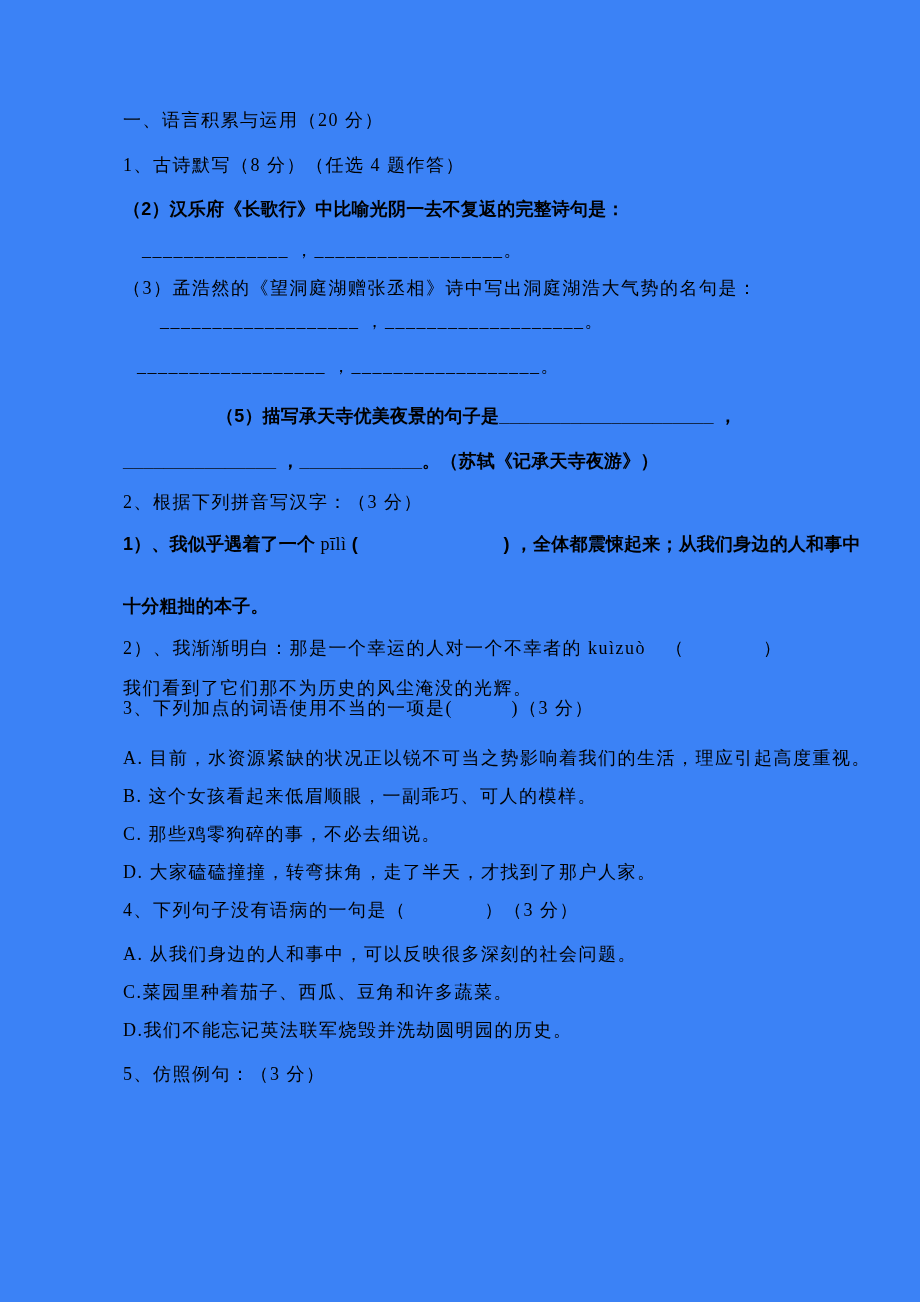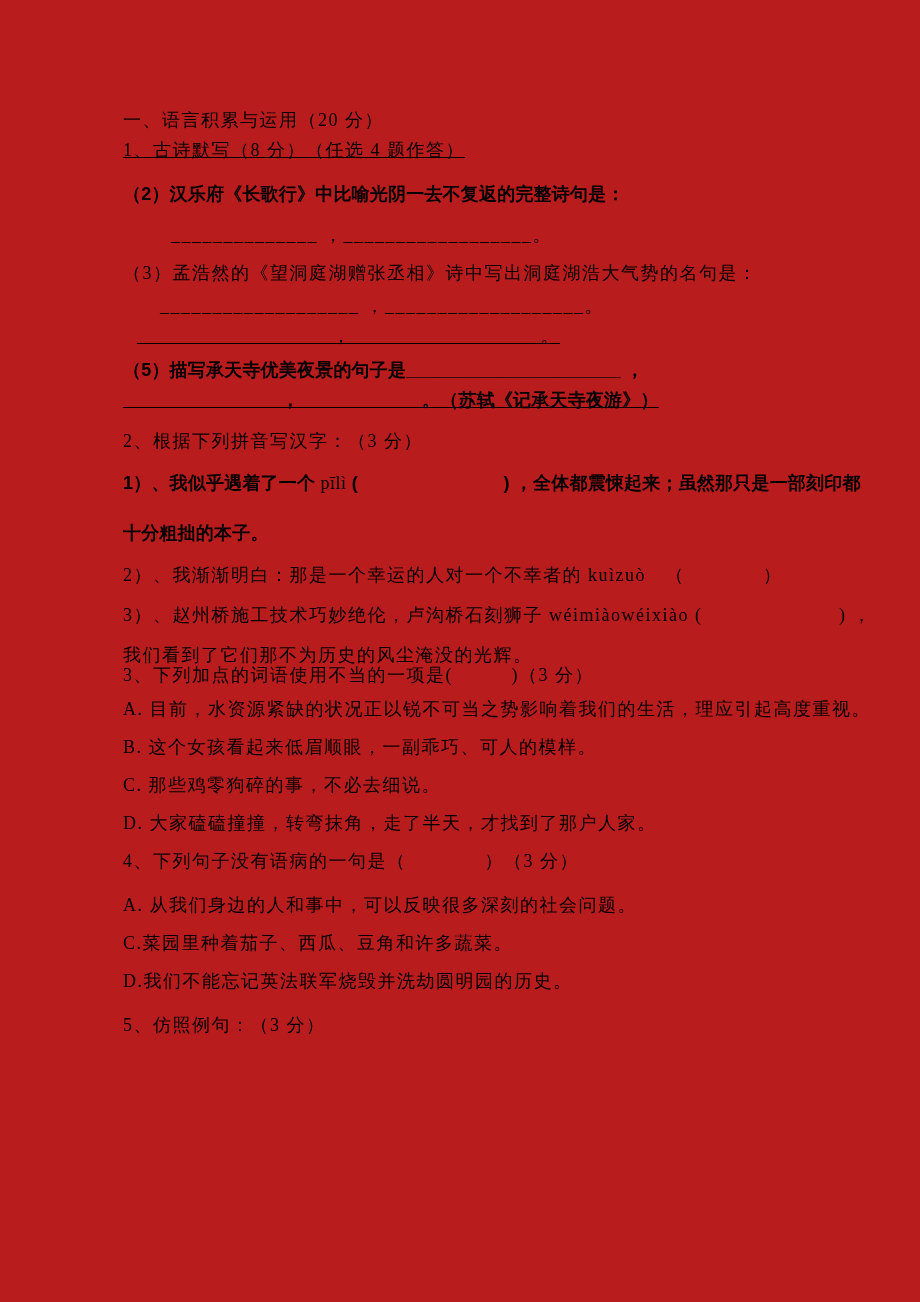--- a/index.html
+++ b/index.html
@@ -1,21 +1,21 @@
 <!DOCTYPE html>
 <html><head>
 <meta charset="utf-8">
 <style>
   html, body { margin: 0; padding: 0; background: #e8e8e8; }
   .page {
     position: relative;
     width: 920px;
     height: 1302px;
     margin: 0 auto;
-    background: #b91c1c;
+    background: #3b82f6;
     box-sizing: border-box;
     padding: 110px 90px 0 123px;
     overflow: hidden;
     color: #000000;
   }
   .ln {
     display: block;
     font-family: "Liberation Serif", "DejaVu Serif", serif;
     font-size: 18px;
     line-height: 20px;
@@ -27,55 +27,54 @@
     font-family: "Liberation Sans", "DejaVu Sans", sans-serif;
     font-weight: bold;
     letter-spacing: 0.2px;
   }
   .pinyin {
     font-family: "Liberation Serif", "DejaVu Serif", serif;
     font-weight: normal;
     letter-spacing: 0.5px;
   }
   .mt13 { margin-top: 13px; }
-  .mt14 { margin-top: 14px; }
+  .mt14 { margin-top: 30px; text-align: center; }
   .mt15 { margin-top: 15px; }
   .mt16 { margin-top: 24px; }
   .mt17 { }
   .mt18 { margin-top: 18px; }
   .mt20 { margin-top: 20px; }
   .mt21 { margin-top: 21px; }
   .mt22 { margin-top: 22px; }
-  .mt25 { margin-top: 10px; text-decoration: underline; }
-  .mt30 { margin-top: 30px; }
+  .mt25 { margin-top: 25px; }
+  .mt30 { margin-top: 42px; }
   .ind14 { margin-left: 14px; }
-  .ind35 { margin-left: 48px; }
+  .ind35 { margin-left: 19px; }
   .ind37 { margin-left: 37px; }
 </style>
 </head>
 <body>
 
 <main class="page">
 
   <div class="ln">一、语言积累与运用（20 分）</div>
   <div class="ln mt25">1、古诗默写（8 分）（任选 4 题作答）</div>
   <div class="ln mt16 heiti">（2）汉乐府《长歌行》中比喻光阴一去不复返的完整诗句是：</div>
   <div class="ln mt21 ind35">______________ ，__________________。</div>
   <div class="ln mt18">（3）孟浩然的《望洞庭湖赠张丞相》诗中写出洞庭湖浩大气势的名句是：</div>
   <div class="ln mt13 ind37">___________________ ，___________________。</div>
   <div class="ln mt25 ind14">__________________ ，__________________。</div>
   <div class="ln mt14 heiti">（5）描写承天寺优美夜景的句子是_____________________ ，</div>
   <div class="ln mt25 heiti">_______________ ，____________。（苏轼《记承天寺夜游》）</div>
   <div class="ln mt21">2、根据下列拼音写汉字：（3 分）</div>
   <div class="ln mt22 heiti">
-    <span>1）、我似乎遇着了一个 </span><span class="pinyin">pīlì</span><span> (　　　　　　　　) ，全体都震悚起来；虽然那只是一部刻印都</span>
+    <span>1）、我似乎遇着了一个 </span><span class="pinyin">pīlì</span><span> (　　　　　　　　) ，全体都震悚起来；从我们身边的人和事中</span>
   </div>
   <div class="ln mt30 heiti">十分粗拙的本子。</div>
   <div class="ln mt22">2）、我渐渐明白：那是一个幸运的人对一个不幸者的 kuìzuò　（　　　　）</div>
-  <div class="ln mt20">3）、赵州桥施工技术巧妙绝伦，卢沟桥石刻狮子 wéimiàowéixiào (　　　　　　　) ，</div>
   <div class="ln mt20">我们看到了它们那不为历史的风尘淹没的光辉。</div>
   <div class="ln mt17">3、下列加点的词语使用不当的一项是(　　　)（3 分）</div>
   <div class="ln mt14">A. 目前，水资源紧缺的状况正以锐不可当之势影响着我们的生活，理应引起高度重视。</div>
   <div class="ln mt18">B. 这个女孩看起来低眉顺眼，一副乖巧、可人的模样。</div>
   <div class="ln mt18">C. 那些鸡零狗碎的事，不必去细说。</div>
   <div class="ln mt18">D. 大家磕磕撞撞，转弯抹角，走了半天，才找到了那户人家。</div>
   <div class="ln mt18">4、下列句子没有语病的一句是（　　　　）（3 分）</div>
   <div class="ln mt16">A. 从我们身边的人和事中，可以反映很多深刻的社会问题。</div>
   <div class="ln mt18">C.菜园里种着茄子、西瓜、豆角和许多蔬菜。</div>
   <div class="ln mt18">D.我们不能忘记英法联军烧毁并洗劫圆明园的历史。</div>

